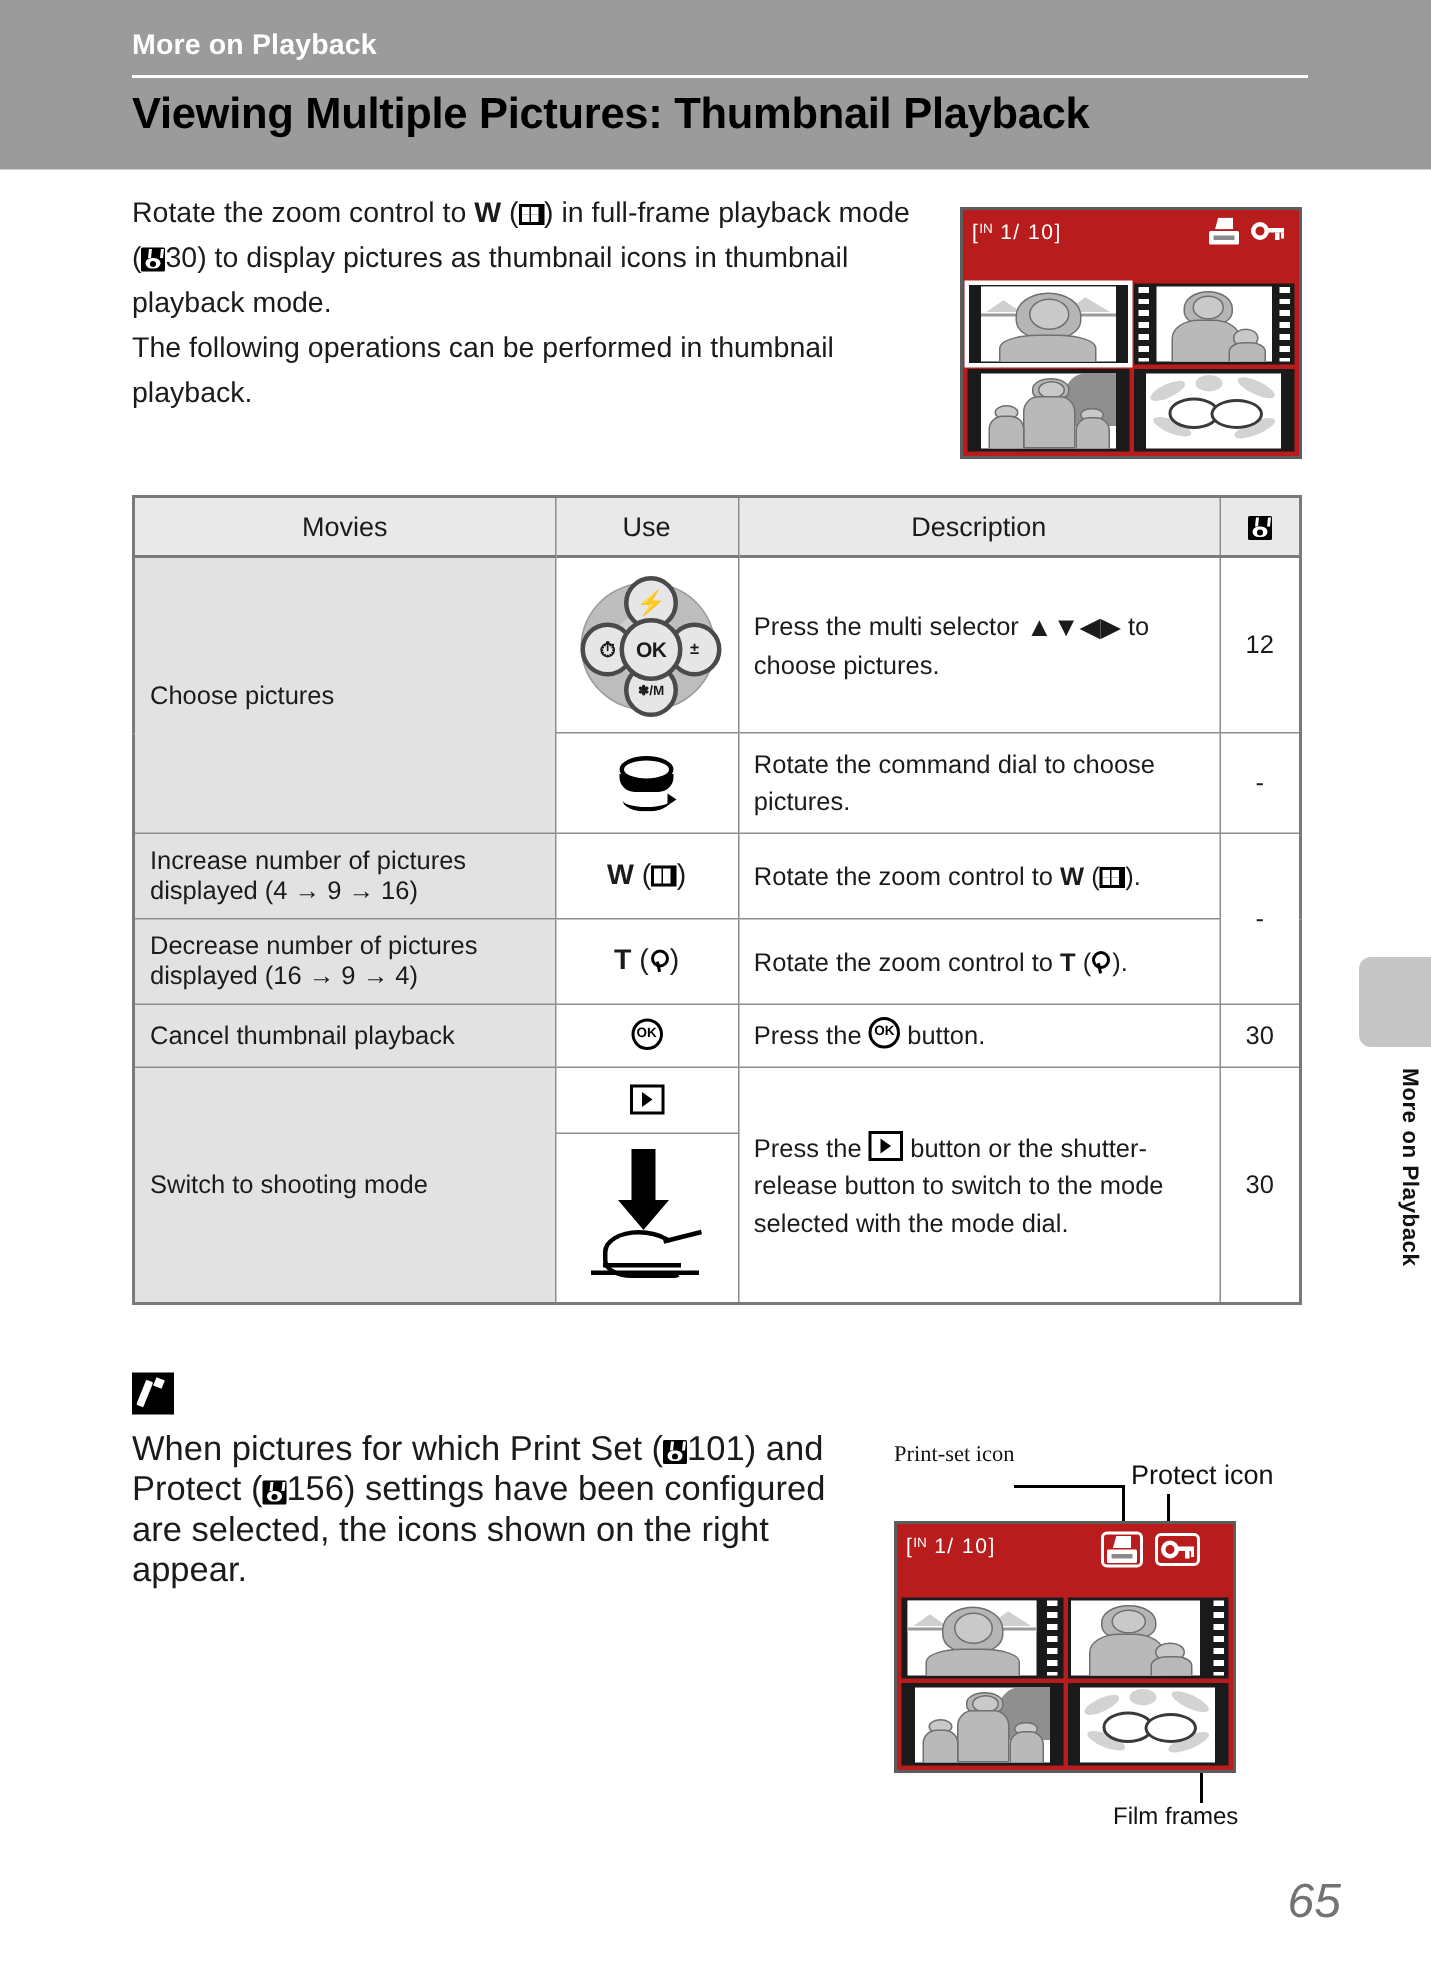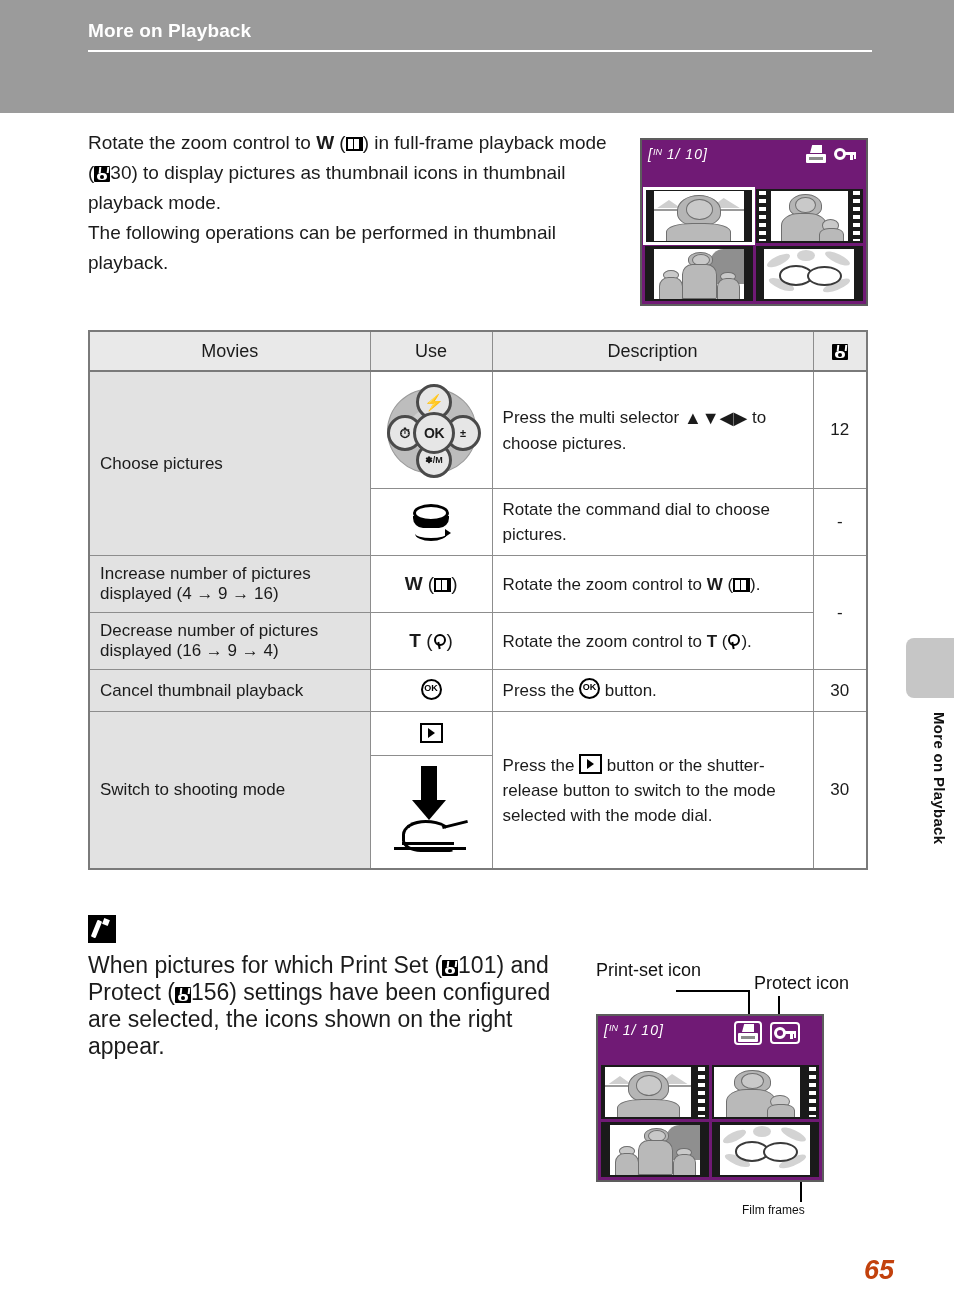--- a/index.html
+++ b/index.html
@@ -103,24 +103,23 @@
     border-top:5px solid transparent;border-bottom:5px solid transparent;
   }
 
   .g-arrows{
     display:inline-block;letter-spacing:0px;font-size:18px;
     vertical-align:-1px;
   }
 
   
   .lcd{
-    position:absolute;background:#701a75;
+    position:absolute;background:#b91c1c;
     border:2px solid #5d5d5d;
     box-sizing:border-box;
-    font-style:italic;
   }
   .lcd-bar{
     position:absolute;left:0;top:0;width:100%;height:28%;
   }
   .lcd-status{
     position:absolute;left:6px;top:6px;
     font-size:14px;color:#ffffff;font-family:"Liberation Sans",sans-serif;
     white-space:nowrap;letter-spacing:1px;
   }
   .lcd-status sup{font-size:9px;vertical-align:4px;letter-spacing:0;}
@@ -320,53 +319,54 @@
   }
   .note-title{font-size:20px;font-weight:bold;}
   .note-body{
     position:absolute;left:88px;top:952px;width:492px;
     font-size:23px;line-height:27px;color:#1b1b1b;
   }
 
   
   .callout-printset{
     position:absolute;left:596px;top:958px;
-    font-size:18px;line-height:25px;color:#111;
+    font-size:15px;line-height:25px;color:#111;font-family:Liberation Serif, serif;
   }
   .callout-protect{
     position:absolute;left:754px;top:973px;font-size:18px;color:#111;
   }
   .callout-film{
-    position:absolute;left:742px;top:1203px;font-size:12px;color:#111;
+    position:absolute;left:742px;top:1203px;font-size:16px;color:#111;
   }
   .lead{position:absolute;background:#000;}
 
   
   .sidetab-block{
     position:absolute;right:0;top:638px;width:48px;height:60px;
     background:#c6c6c6;border-radius:8px 0 0 8px;
   }
   .sidetab-text{
     position:absolute;right:6px;top:712px;
     writing-mode:vertical-rl;
     font-size:15px;font-weight:bold;color:#111;
     letter-spacing:0.3px;
   }
 
   .pagenum{
     position:absolute;right:60px;bottom:28px;
-    font-size:27px;font-style:italic;font-weight:bold;color:#c2410c;
+    font-size:32px;font-style:italic;font-weight:normal;color:#737373;
   }
 </style>
 </head>
 <body>
 
 <div class="header-band">
   <div class="header-kicker">More on Playback</div>
   <div class="header-rule"></div>
+  <div class="header-title">Viewing Multiple Pictures: Thumbnail Playback</div>
 </div>
 
 <div class="intro">
   <span>Rotate the zoom control to </span><b>W</b> (<span class="g-thumb4"></span><span>) in full-frame playback mode (</span><span class="g-pageref"><i></i></span><span>30</span><span>) to display pictures as thumbnail icons in thumbnail playback mode.</span><br>
   <span>The following operations can be performed in thumbnail playback.</span>
 </div>
 
 <div class="lcd" style="left:640px;top:138px;width:228px;height:168px;">
   <div class="lcd-bar">
     <div class="lcd-status"><span>[</span><sup>IN</sup> <span>1/  10</span><span>]</span></div>

